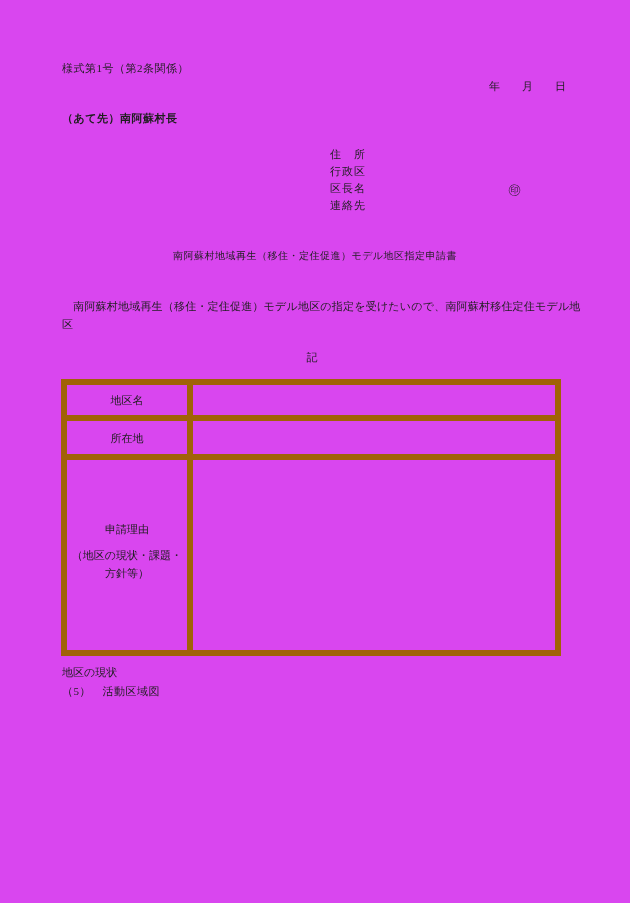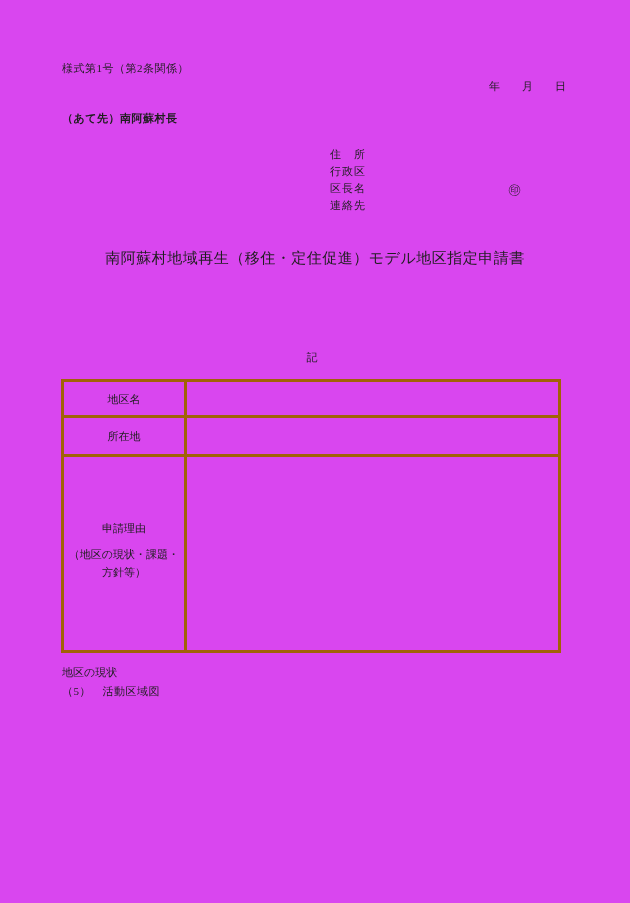--- a/index.html
+++ b/index.html
@@ -23,37 +23,37 @@
   .date-line     { left: 489px; top: 79px; }
   .addressee     { left: 62px;  top: 111px; letter-spacing: 0.5px; font-weight: bold; }
 
   .sender-block  { left: 330px; top: 146px; line-height: 17px; }
   .sender-line   { position: relative; height: 17px; letter-spacing: 1px; font-family: Liberation Serif, serif; }
   .seal          { position: absolute; left: 178px; top: 1px; font-size: 13px; letter-spacing: 0; }
 
   .doc-title {
     left: 0; top: 249px; width: 630px;
     margin: 0;
-    font-size: 15px;
+    font-size: 10px;
     font-weight: normal;
     text-align: center;
     letter-spacing: 0.5px;
   }
 
   .body-text   { left: 62px; top: 297px; width: 520px; line-height: 18px; letter-spacing: 0.2px; }
   .record-mark { left: 62px; top: 350px; width: 500px; text-align: center; }
 
   .form-table {
     left: 61px; top: 379px;
     width: 500px;
     border-collapse: collapse;
     table-layout: fixed;
   }
   .form-table th, .form-table td {
-    border: 3px solid #a16207;
+    border: 6px solid #a16207;
     font-weight: normal;
     font-size: 11px;
     padding: 0;
     vertical-align: middle;
   }
   .form-table th {
     width: 120px;
     text-align: center;
     line-height: 18px;
   }
@@ -82,20 +82,21 @@
     <div class="sender-line">
       <span>区長名</span>
       <span class="seal">㊞</span>
     </div>
     <div class="sender-line">連絡先</div>
   </div>
 
   <h1 class="abs doc-title">南阿蘇村地域再生（移住・定住促進）モデル地区指定申請書</h1>
 
   <div class="abs body-text">
+    <div>　南阿蘇村地域再生（移住・定住促進）モデル地区の指定を受けたいので、南阿蘇村移住定住モデル地区</div>
   </div>
 
   <div class="abs record-mark">記</div>
 
   <table class="abs form-table">
     <tbody>
         <tr class="row-short">
       <th>地区名</th>
       <td></td>
     </tr>

